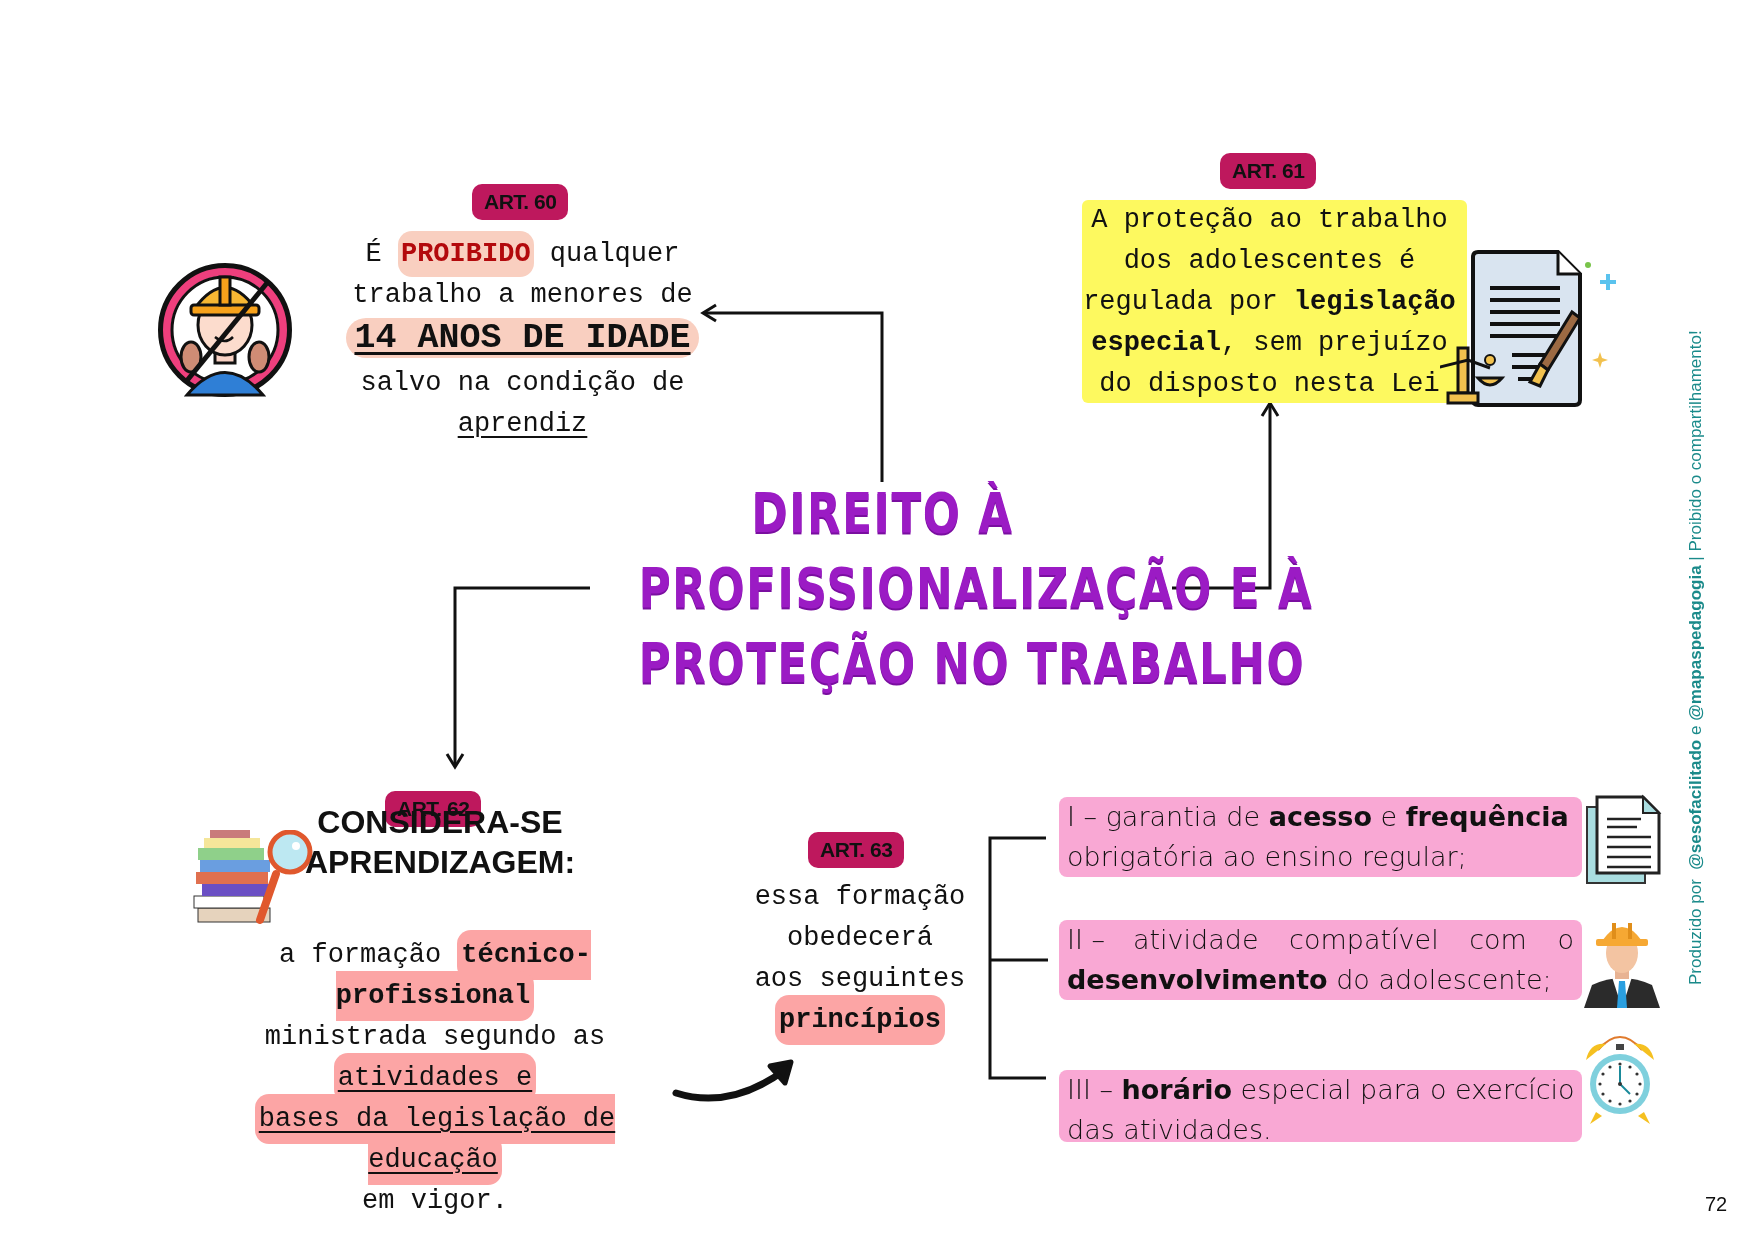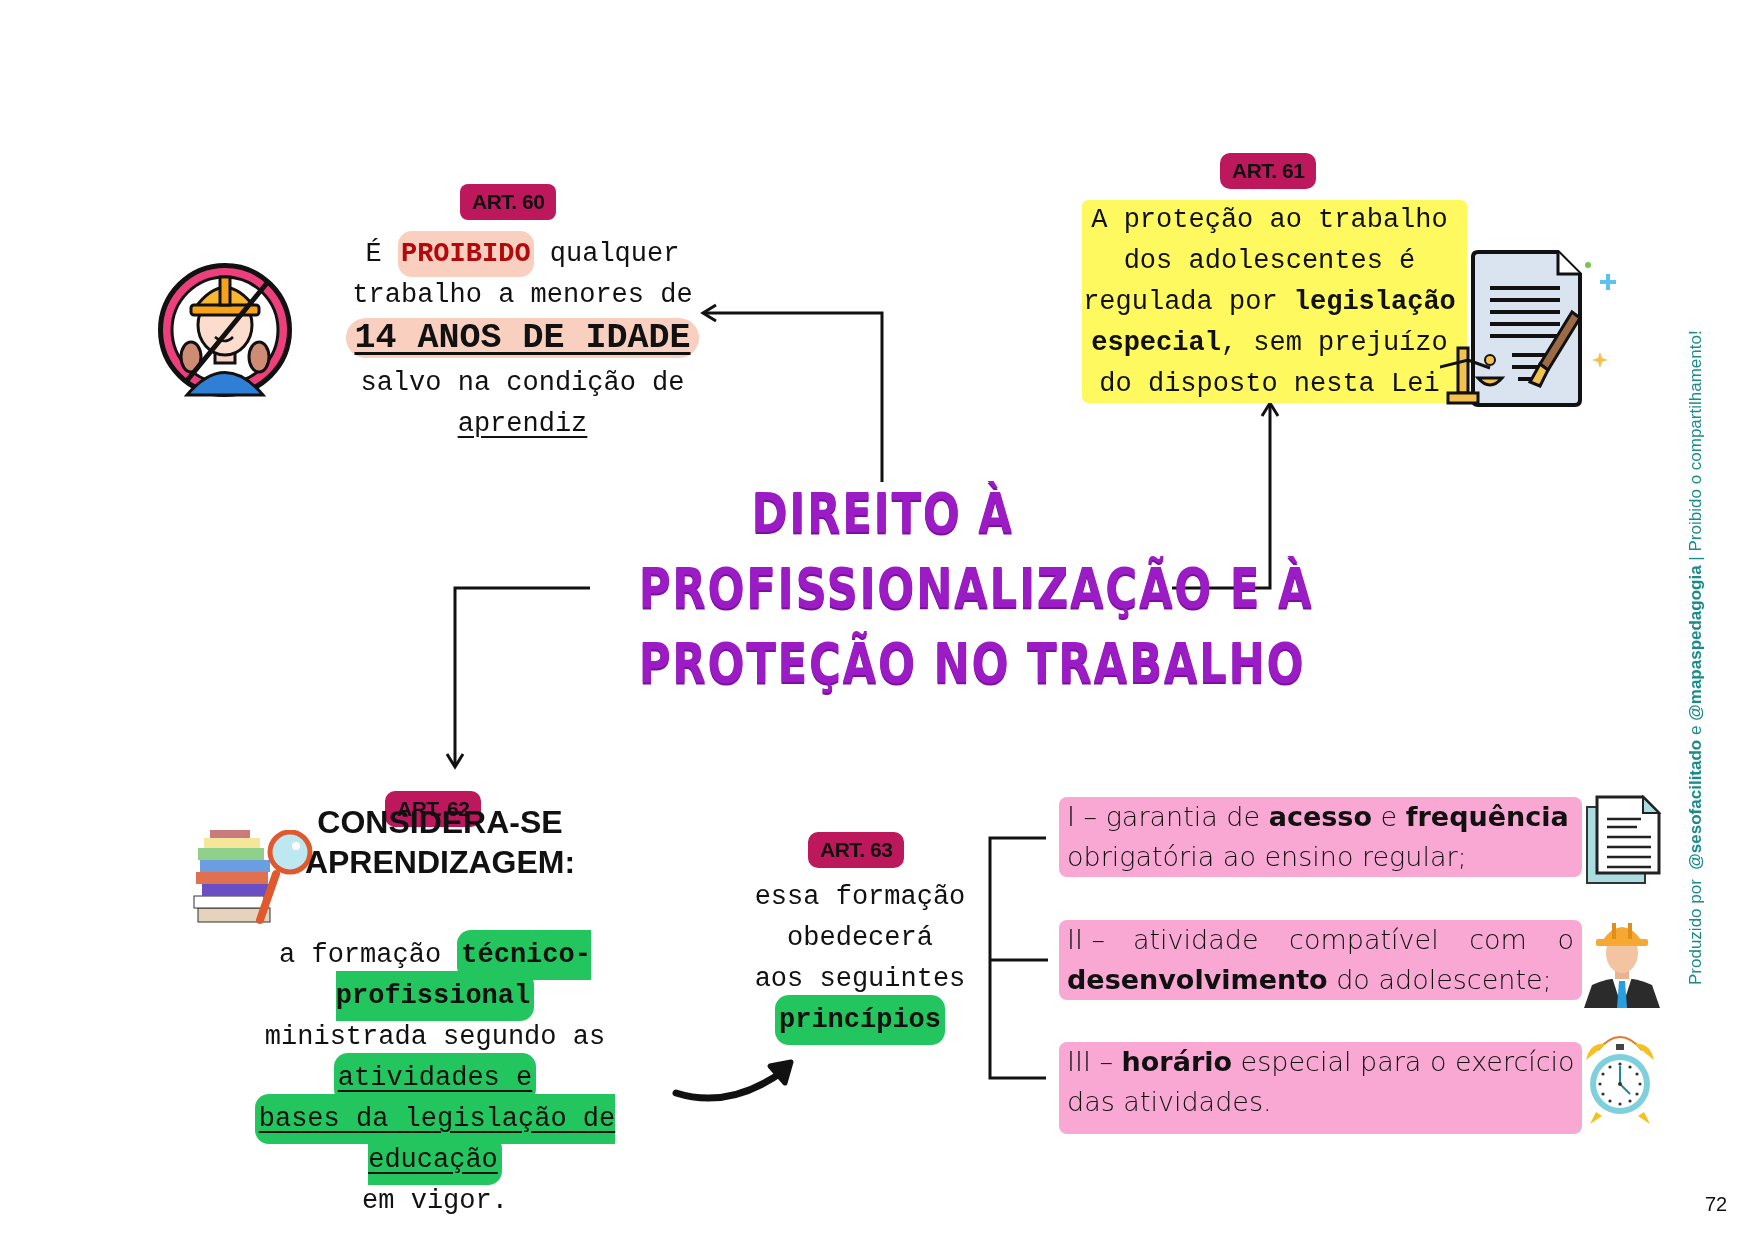--- a/index.html
+++ b/index.html
@@ -3,21 +3,21 @@
 <meta charset="utf-8">
 <style>
   html,body{margin:0;padding:0;background:#ffffff;}
   body{width:1755px;height:1241px;position:relative;overflow:hidden;font-family:"DejaVu Sans",sans-serif;color:#111;}
   .abs{position:absolute;}
   .badge{position:absolute;background:#be185d;border-radius:10px;font-family:"Liberation Sans",sans-serif;font-weight:700;font-size:21px;color:#111;padding:6px 12px;letter-spacing:-0.5px;}
   .para{position:absolute;text-align:center;font-size:27px;line-height:41px;font-weight:300;color:#111;font-family:Liberation Mono, monospace;}
   .para b{font-weight:700;text-align:right;}
   .hl-red{background:#f9cfc0;border-radius:14px;color:#b3090c;font-weight:700;padding:8px 3px;}
   .hl-peach{background:#f9cfc0;border-radius:20px;padding:0 8px;font-weight:700;font-size:35px;text-decoration:underline;text-decoration-thickness:3px;text-underline-offset:5px;}
-  .hl-pink{background:#22c55e;border-radius:14px;padding:10px 4px;}
+  .hl-pink{background:#fca5a5;border-radius:14px;padding:10px 4px;}
   .ul{text-decoration:underline;text-decoration-thickness:2px;text-underline-offset:5px;}
   .title{position:absolute;left:570px;width:625px;text-align:center;color:#9b1bc4;font-family:"DejaVu Sans",sans-serif;font-weight:700;font-size:56px;line-height:75px;letter-spacing:2px;transform:scaleX(0.78);transform-origin:center;}
   .title .line{display:block;white-space:nowrap;text-shadow:0 2px 0 #7a0ea0;}
   .ybox{position:absolute;left:1082px;top:200px;width:385px;height:203px;background:#fdf95f;border-radius:6px;}
   .pbox{position:absolute;left:1059px;width:523px;background:#f9a8d4;border-radius:8px;font-size:27px;line-height:40px;padding:0 8px;box-sizing:border-box;font-weight:300;}
   .pbox b{font-weight:700;}
   .footer-v{position:absolute;left:1686px;top:985px;transform:rotate(-90deg);transform-origin:left top;font-size:17px;color:#1a8a8a;white-space:nowrap;font-family:"Liberation Sans",sans-serif;}
   .footer-v b{font-weight:700;}
   .pagenum{position:absolute;left:1705px;top:1193px;font-family:"Liberation Sans",sans-serif;font-size:20px;color:#111;}
   svg{display:block;}
@@ -36,21 +36,21 @@
   <path d="M590 588 L455 588 L455 765" fill="none" stroke="#111" stroke-width="3"></path>
   <path d="M447 754 L455 767 L463 754" fill="none" stroke="#111" stroke-width="3"></path>
 
   <path d="M676 1093 Q730 1110 785 1070" fill="none" stroke="#111" stroke-width="7" stroke-linecap="round"></path>
   <path d="M770 1066 L791 1062 L785 1083 Z" fill="#111" stroke="#111" stroke-width="5" stroke-linejoin="round"></path>
 
   <path d="M1046 838 L990 838 L990 1078 L1046 1078" fill="none" stroke="#111" stroke-width="3"></path>
   <path d="M990 960 L1048 960" fill="none" stroke="#111" stroke-width="3"></path>
 </svg>
 
-<div class="badge" style="left:460px;top:184px;border-radius:8px;">ART. 60</div>
+<div class="badge" style="left:472px;top:184px;">ART. 60</div>
 
 <div class="abs" style="left:155px;top:245px;width:140px;height:170px;">
   <svg width="140" height="170" viewBox="0 0 140 170">
     <circle cx="70" cy="85" r="64" fill="#fff" stroke="#111" stroke-width="6"></circle>
     <circle cx="70" cy="85" r="58" fill="none" stroke="#ee3f7d" stroke-width="8"></circle>
     <circle cx="70" cy="85" r="53" fill="none" stroke="#111" stroke-width="3"></circle>
     <path d="M32 150 Q70 105 108 150 Z" fill="#2f7fd6" stroke="#111" stroke-width="3"></path>
     <rect x="60" y="103" width="20" height="15" fill="#f9d2c4" stroke="#111" stroke-width="3"></rect>
     <ellipse cx="70" cy="80" rx="27" ry="30" fill="#fcdccd" stroke="#111" stroke-width="3"></ellipse>
     <ellipse cx="36" cy="112" rx="10" ry="15" fill="#cf8c75" stroke="#111" stroke-width="3"></ellipse>
@@ -166,21 +166,21 @@
 </div>
 
 <div class="pbox" style="top:920px;height:80px;">
   <div style="display:flex;justify-content:space-between;white-space:nowrap;">
     <span>II –</span>
     <span style="word-spacing:22px;">atividade compatível com o</span>
   </div>
   <div><b>desenvolvimento</b> <span>do adolescente;</span></div>
 </div>
 
-<div class="pbox" style="top:1042px;height:92px;">
+<div class="pbox" style="top:1070px;height:72px;">
   <div style="white-space:nowrap;">
     <span>III –</span>
     <b>horário</b>
     <span>especial para o exercício</span>
   </div>
   <div>das atividades.</div>
 </div>
 
 <div class="abs" style="left:1583px;top:793px;width:80px;height:92px;">
   <svg width="80" height="92" viewBox="0 0 80 92">

